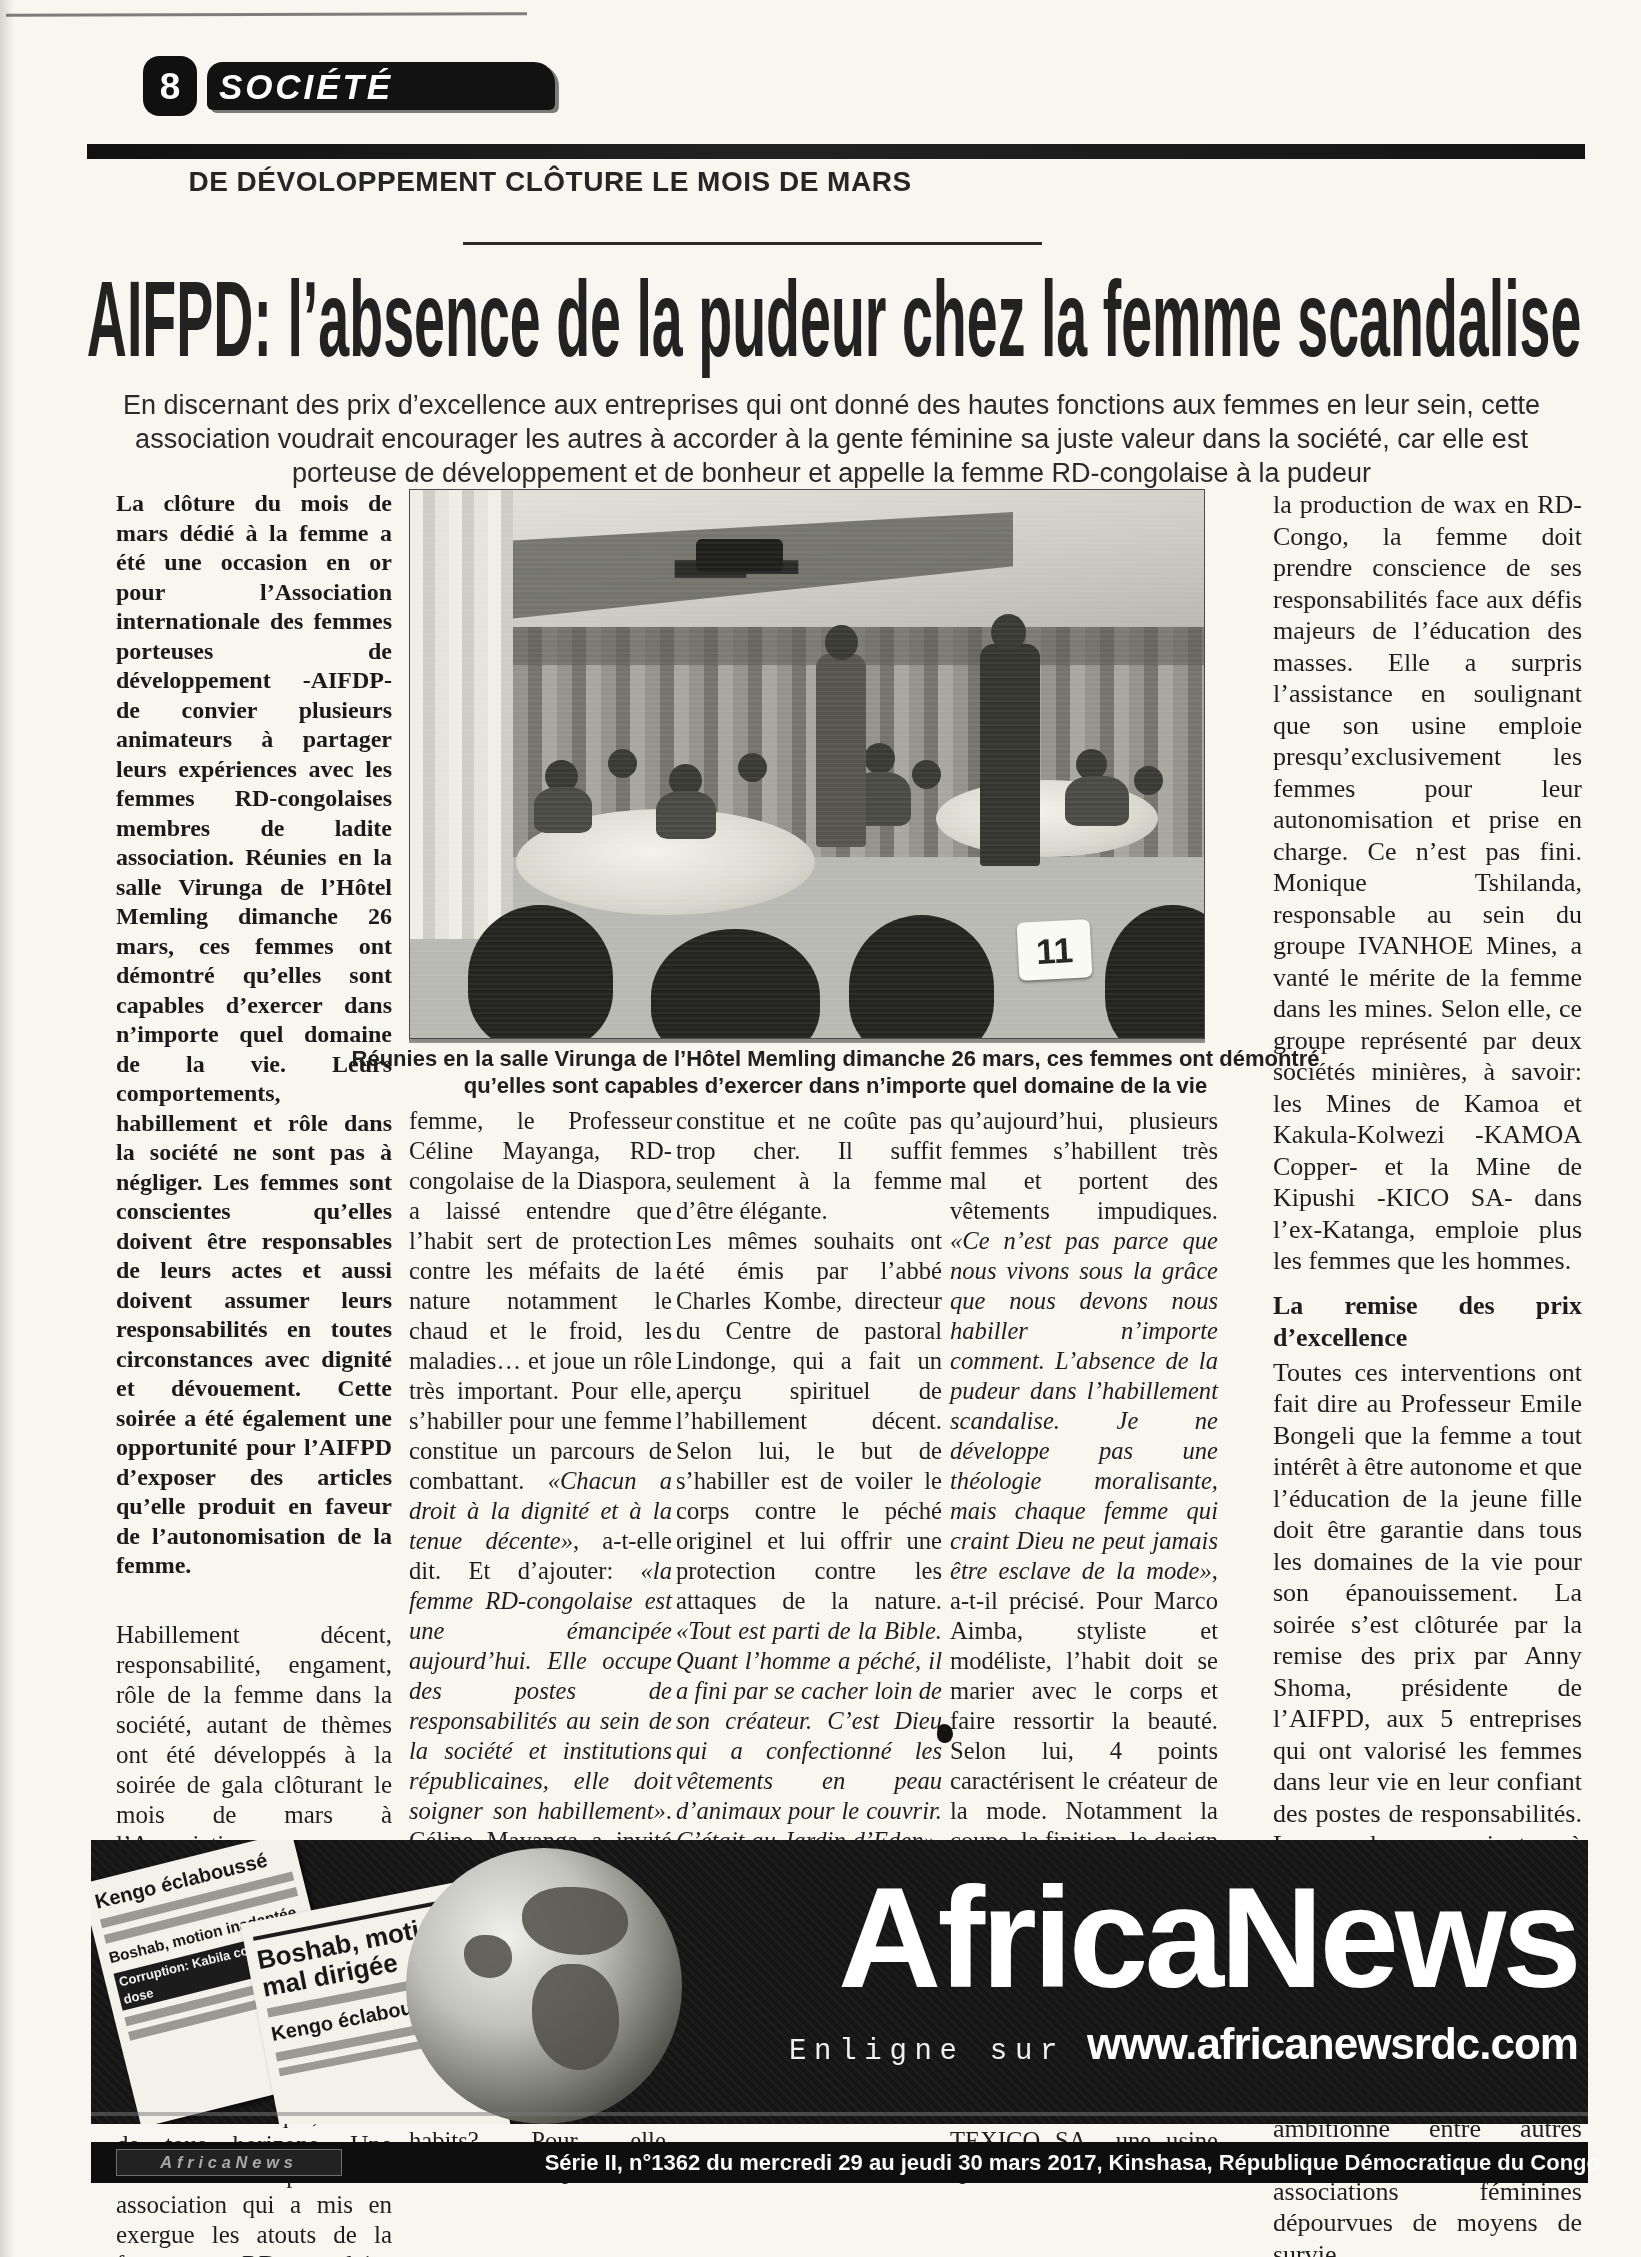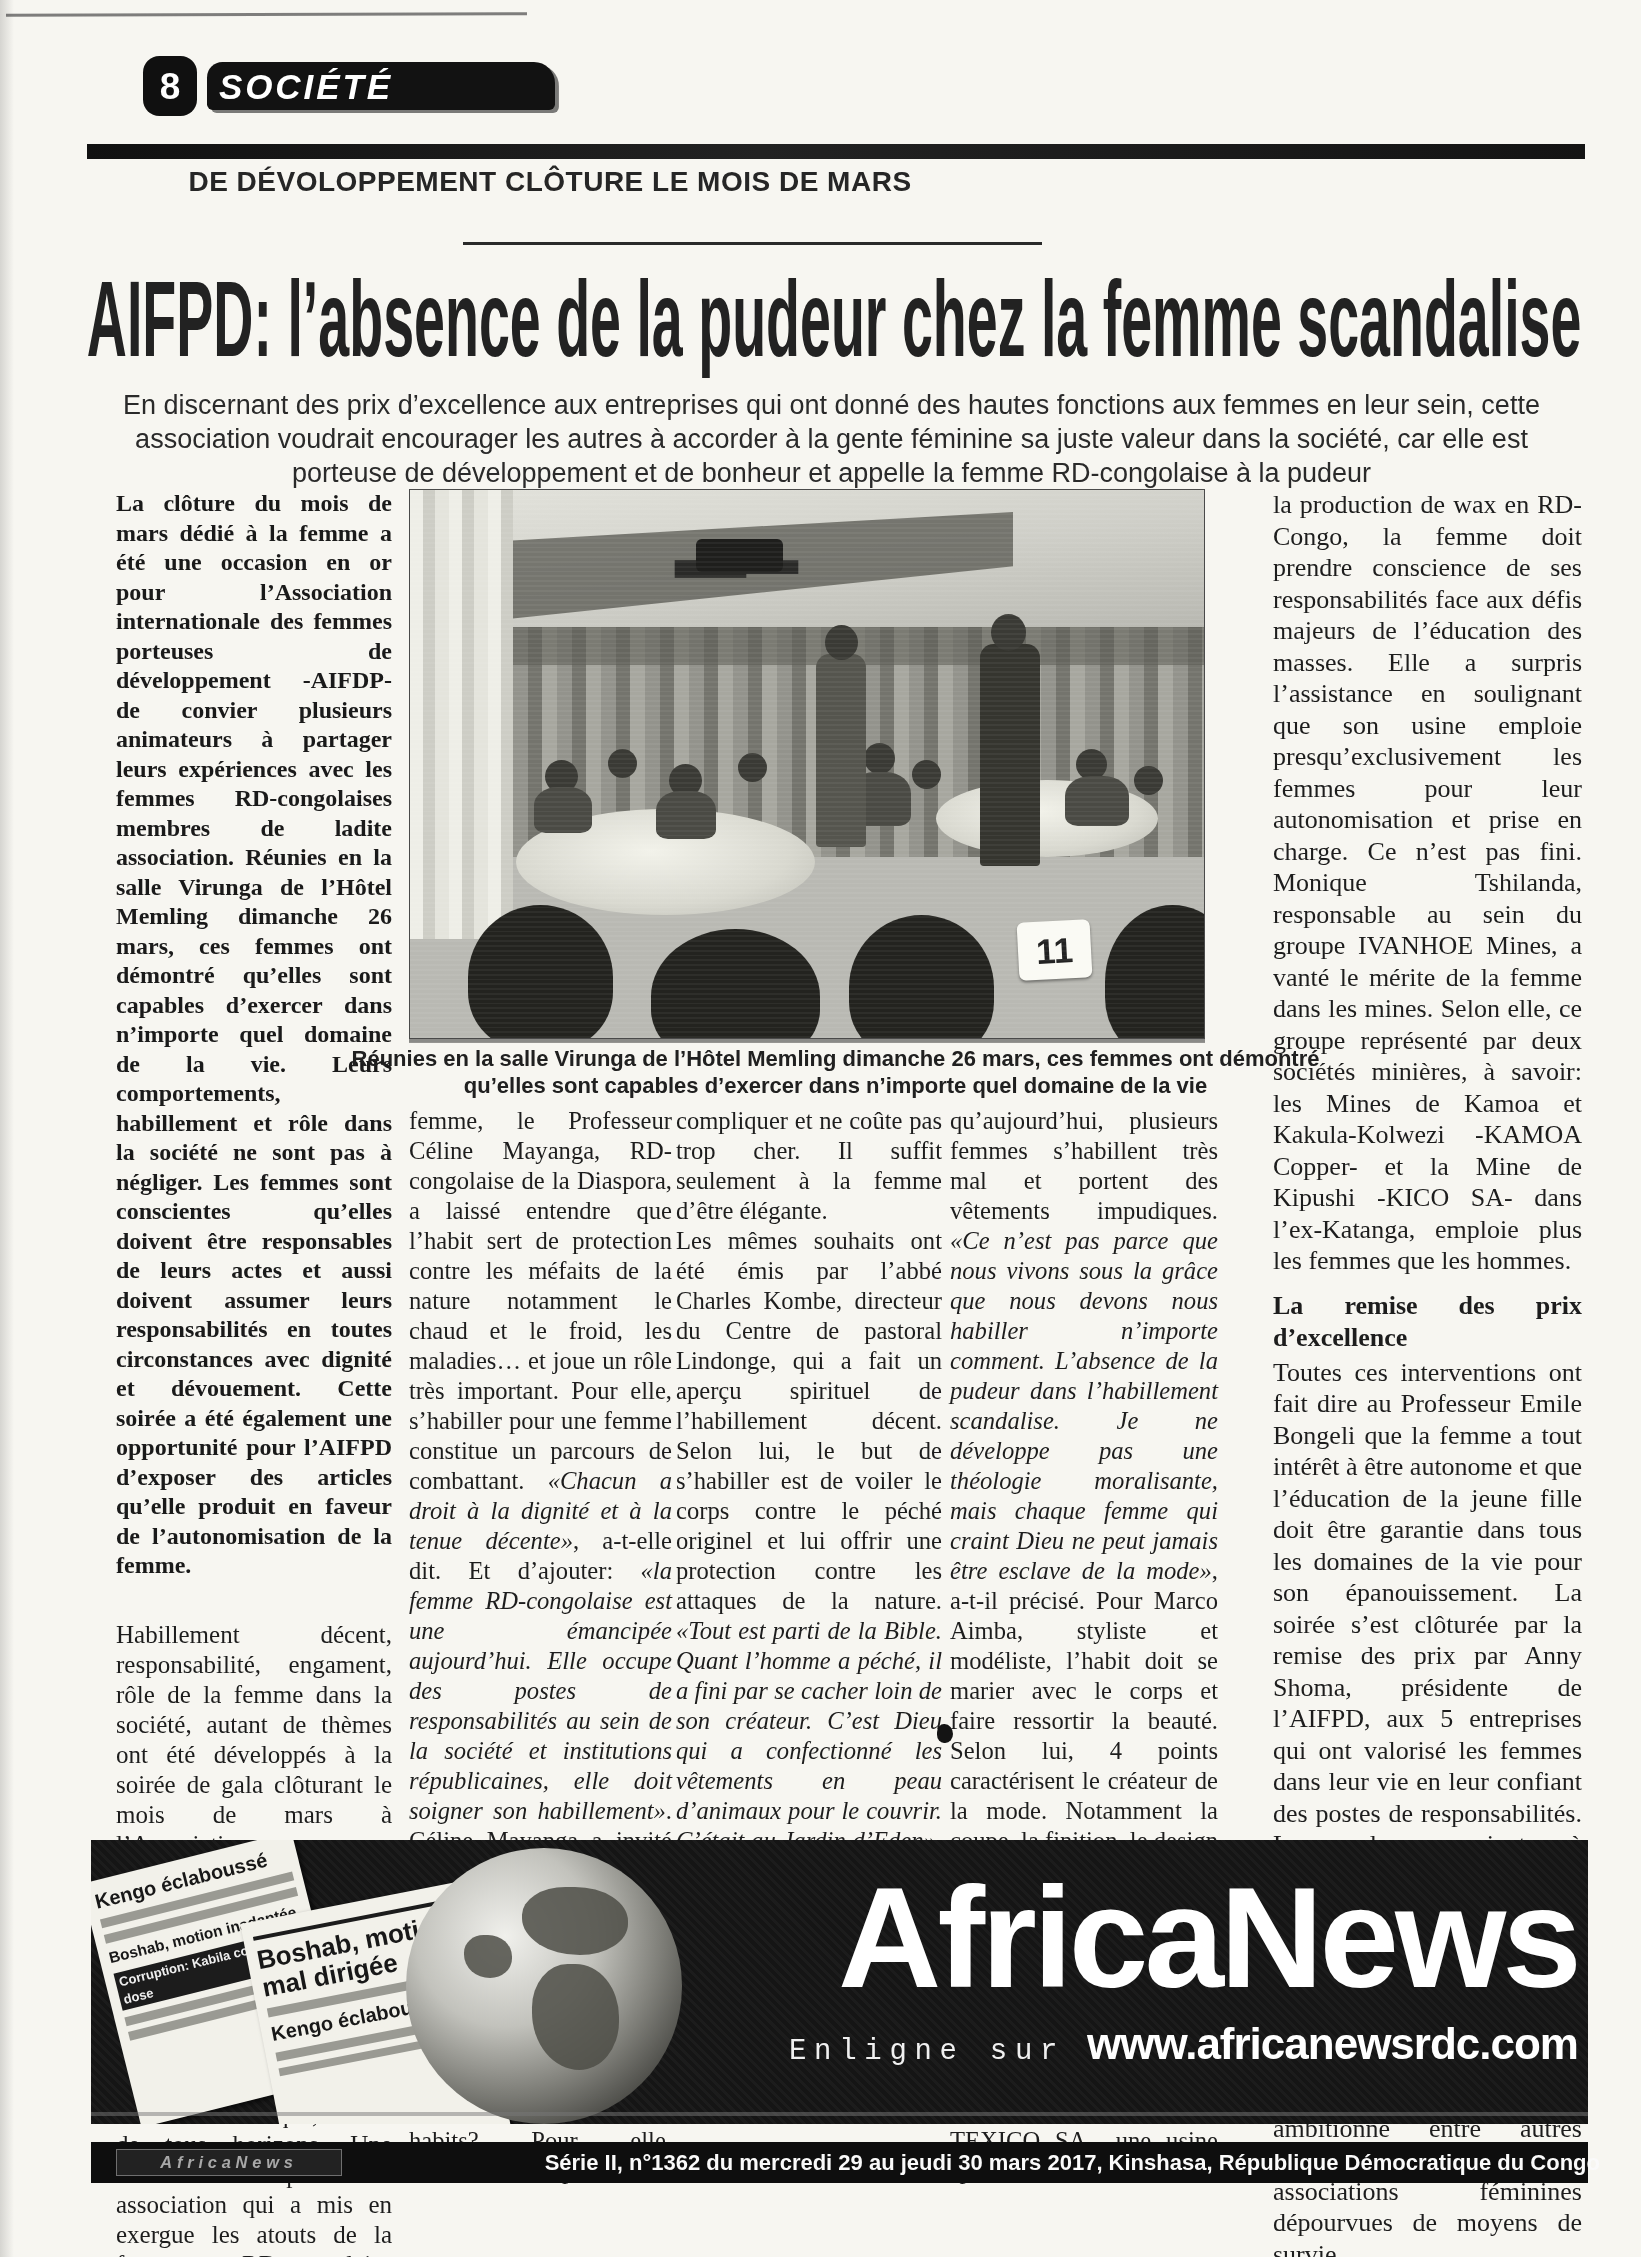--- a/index.html
+++ b/index.html
@@ -173,21 +173,21 @@
 
   <div class="caption">
     <span>Réunies en la salle Virunga de l’Hôtel Memling dimanche 26 mars, ces femmes ont démontré qu’elles sont capables d’exercer dans n’importe quel domaine de la vie</span>
   </div>
 
   <div class="col col2">
     <p><span>femme, le Professeur Céline Mayanga, RD-congolaise de la Diaspora, a laissé entendre que l’habit sert de protection contre les méfaits de la nature notamment le chaud et le froid, les maladies… et joue un rôle très important. Pour elle, s’habiller pour une femme constitue un parcours de combattant. </span><i>«Chacun a droit à la dignité et à la tenue décente»</i><span>, a-t-elle dit. Et d’ajouter: </span><i>«la femme RD-congolaise est une émancipée aujourd’hui. Elle occupe des postes de responsabilités au sein de la société et institutions républicaines, elle doit soigner son habillement»</i><span>. Céline Mayanga a invité la femme à savoir classer notamment en adaptant chaque tenue à la circonstance et à éviter la confusion et la tenue qui prête à confusion. Ne dit-on pas que l’habit ne fait pas le moine, mais on reconnait le moine par ses habits? Pour elle, s’habiller n’est pas</span></p>
   </div>
 
   <div class="col col3">
-    <p>compliquer et ne coûte pas trop cher. Il suffit seulement à la femme d’être élégante.</p>
+    <p>constitue et ne coûte pas trop cher. Il suffit seulement à la femme d’être élégante.</p>
     <p><span>Les mêmes souhaits ont été émis par l’abbé Charles Kombe, directeur du Centre de pastoral Lindonge, qui a fait un aperçu spirituel de l’habillement décent. Selon lui, le but de s’habiller est de voiler le corps contre le péché originel et lui offrir une protection contre les attaques de la nature. </span><i>«Tout est parti de la Bible. Quant l’homme a péché, il a fini par se cacher loin de son créateur. C’est Dieu qui a confectionné les vêtements en peau d’animaux pour le couvrir. C’était au Jardin d’Eden»</i><span>, a-t-il souligné. Evoquant «I Timothée 2:9», cet abbé a fait entendre que la Bible recommande à la femme de porter la tenue décente. Il regrette du fait</span></p>
   </div>
 
   <div class="col col4">
     <p><span>qu’aujourd’hui, plusieurs femmes s’habillent très mal et portent des vêtements impudiques. </span><i>«Ce n’est pas parce que nous vivons sous la grâce que nous devons nous habiller n’importe comment. L’absence de la pudeur dans l’habillement scandalise. Je ne développe pas une théologie moralisante, mais chaque femme qui craint Dieu ne peut jamais être esclave de la mode»</i><span>, a-t-il précisé. Pour Marco Aimba, styliste et modéliste, l’habit doit se marier avec le corps et faire ressortir la beauté. Selon lui, 4 points caractérisent le créateur de la mode. Notamment la coupe, la finition, le design et la simplicité dans le détail. Et de poursuivre que la coiffure et le maquillage accompagnent les femmes dans les fêtes et soirées. Par ailleurs, Fortunata Ciaparrone, responsable de Textile et imprimerie du Congo -TEXICO SA-, une usine spécialisée dans</span></p>
   </div>
   <div class="ink-blot"></div>
 
   <div class="col col5">
     <p>la production de wax en RD-Congo, la femme doit prendre conscience de ses responsabilités face aux défis majeurs de l’éducation des masses. Elle a surpris l’assistance en soulignant que son usine emploie presqu’exclusivement les femmes pour leur autonomisation et prise en charge. Ce n’est pas fini. Monique Tshilanda, responsable au sein du groupe IVANHOE Mines, a vanté le mérite de la femme dans les mines. Selon elle, ce groupe représenté par deux sociétés minières, à savoir: les Mines de Kamoa et Kakula-Kolwezi -KAMOA Copper- et la Mine de Kipushi -KICO SA- dans l’ex-Katanga, emploie plus les femmes que les hommes.</p>

